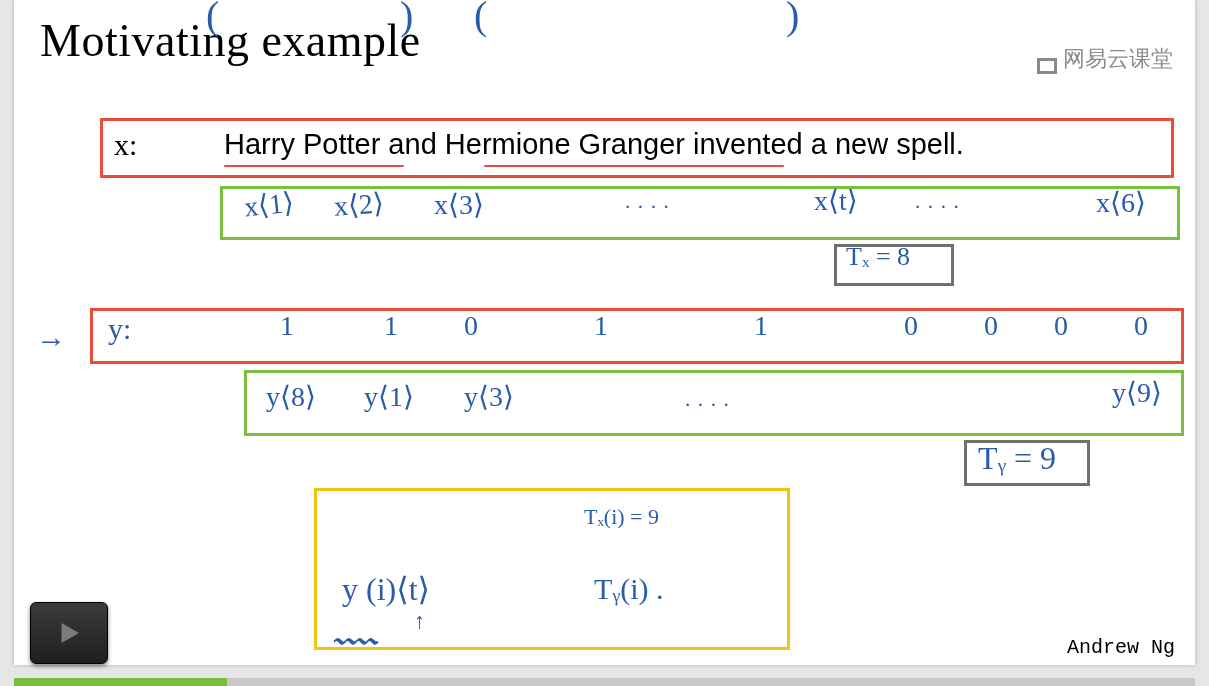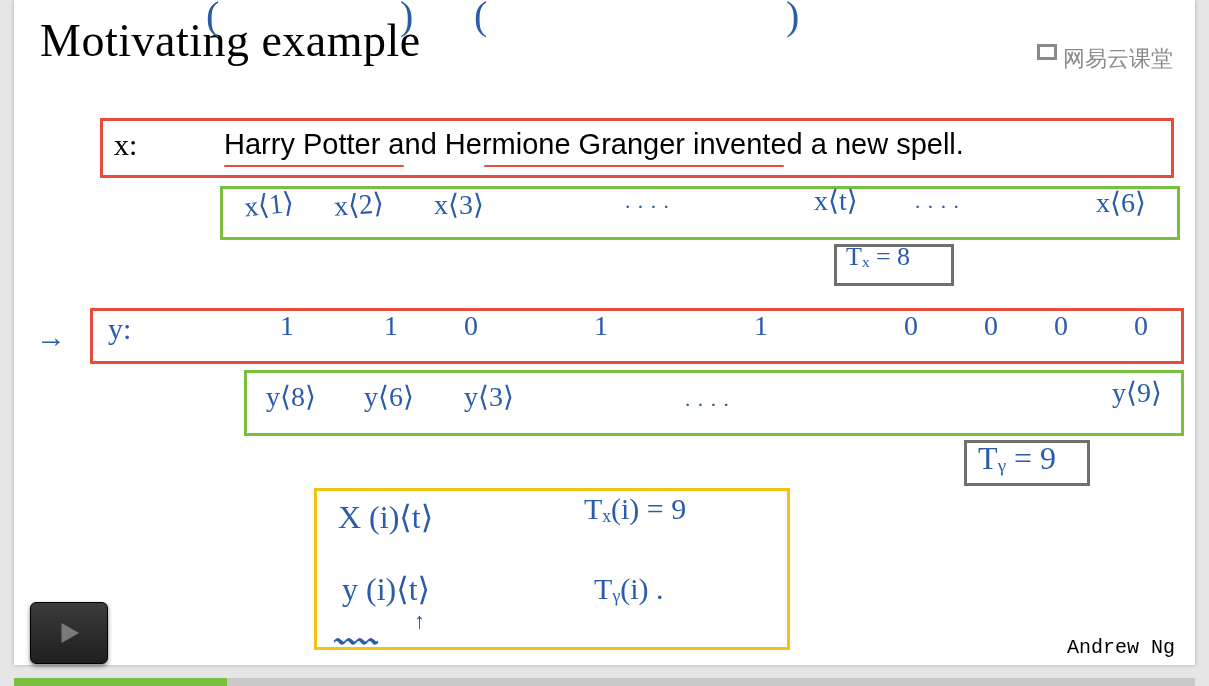--- a/index.html
+++ b/index.html
@@ -1,18 +1,18 @@
 <!DOCTYPE html>
 <html><head>
 <meta charset="utf-8">
 <style>
   html,body{margin:0;padding:0;width:1209px;height:686px;background:#e6e6e6;font-family:Georgia,"Times New Roman",serif;position:relative;overflow:hidden}
   .slide{position:absolute;left:14px;top:0;width:1181px;height:665px;background:#fff;box-shadow:0 0 4px rgba(0,0,0,.25)}
   .title{position:absolute;left:26px;top:14px;font-size:46px;font-family:Georgia,serif;color:#000;letter-spacing:.5px}
-  .watermark{position:absolute;right:22px;top:44px;font-size:22px;color:#8a8a8a;font-family:"Microsoft YaHei","PingFang SC",sans-serif;display:flex;align-items:flex-start;gap:6px}
+  .watermark{position:absolute;right:22px;top:44px;font-size:22px;color:#8a8a8a;font-family:"Microsoft YaHei","PingFang SC",sans-serif;display:flex;align-items:flex-end;gap:6px}
   .wm-icon{width:20px;height:16px;background:#8a8a8a;position:relative}
   .wm-icon::after{content:"";position:absolute;left:3px;top:3px;width:14px;height:10px;background:#fff}
   .author{position:absolute;right:20px;bottom:6px;font-family:Liberation Mono, monospace;font-size:20px;color:#000}
   .box{position:absolute;border:3px solid}
   .red{border-color:#e84c3d}
   .green{border-color:#7bbf3f}
   .grey{border-color:#6f6f6f}
   .yellow{border-color:#f1c40f}
   .ink{position:absolute;font-family:"Comic Sans MS","Segoe Script",cursive;color:#2a5caa;font-size:28px}
   .sentence{position:absolute;font-family:Liberation Sans, sans-serif;font-size:29px;color:#000}
@@ -68,32 +68,31 @@
   <span class="ink" style="left:450px;top:310px">0</span>
   <span class="ink" style="left:580px;top:310px">1</span>
   <span class="ink" style="left:740px;top:310px">1</span>
   <span class="ink" style="left:890px;top:310px">0</span>
   <span class="ink" style="left:970px;top:310px">0</span>
   <span class="ink" style="left:1040px;top:310px">0</span>
   <span class="ink" style="left:1120px;top:310px">0</span>
 
   <div class="box green" style="left:230px;top:370px;width:934px;height:60px"></div>
   <span class="ink" style="left:252px;top:380px">y⟨8⟩</span>
-  <span class="ink" style="left:350px;top:380px">y⟨6⟩</span>
+  <span class="ink" style="left:350px;top:380px">y⟨1⟩</span>
   <span class="ink" style="left:450px;top:380px">y⟨3⟩</span>
   <span class="ink" style="left:670px;top:392px;font-size:22px">· · · ·</span>
   <span class="ink" style="left:1098px;top:376px">y⟨9⟩</span>
 
   <div class="box grey" style="left:950px;top:440px;width:120px;height:40px"></div>
   <span class="ink" style="left:964px;top:440px;font-size:32px">Tᵧ = 9</span>
 
   <div class="box yellow" style="left:300px;top:488px;width:470px;height:156px"></div>
-  <span class="ink" style="left:324px;top:498px;font-size:32px">X (i)⟨t⟩</span>
   <span class="ink" style="left:328px;top:570px;font-size:32px">y (i)⟨t⟩</span>
-  <span class="ink" style="left:570px;top:492px;font-size:30px">Tₓ(i) = 9</span>
+  <span class="ink" style="left:570px;top:504px;font-size:22px">Tₓ(i) = 9</span>
   <span class="ink" style="left:580px;top:572px;font-size:30px">Tᵧ(i) .</span>
   <span class="ink" style="left:400px;top:608px;font-size:22px">↑</span>
   <span class="squig" style="left:320px;top:622px">〰〰</span>
 
   <div class="author">Andrew Ng</div>
 </div>
 
 <div class="play">
   <svg viewBox="0 0 24 24">
       <path d="M6 4l14 8-14 8z"></path>

